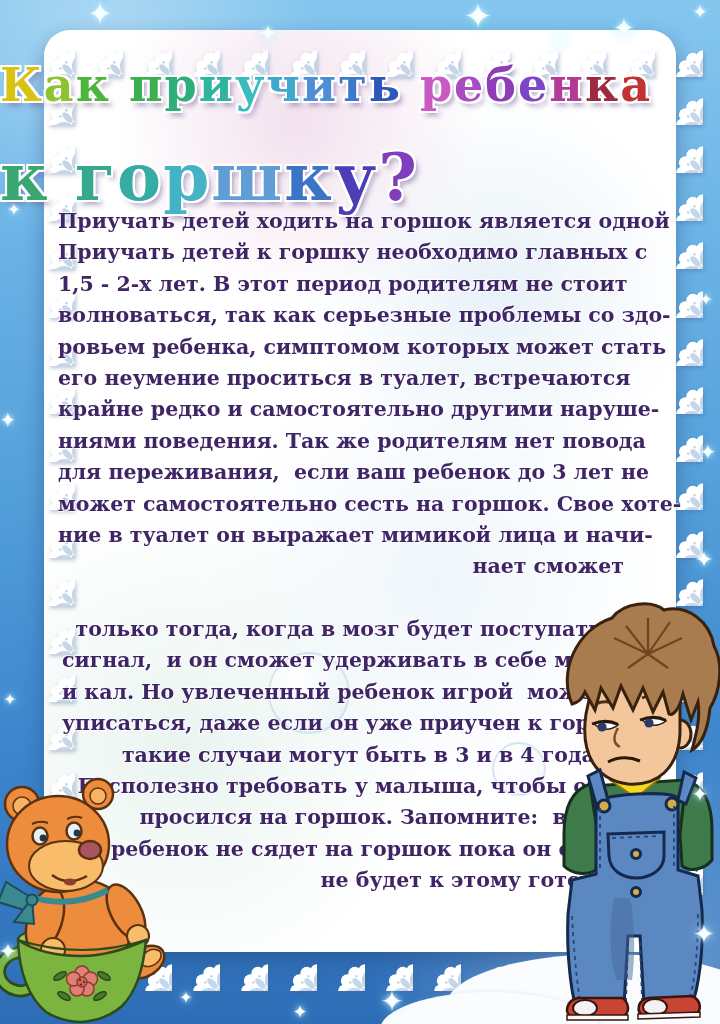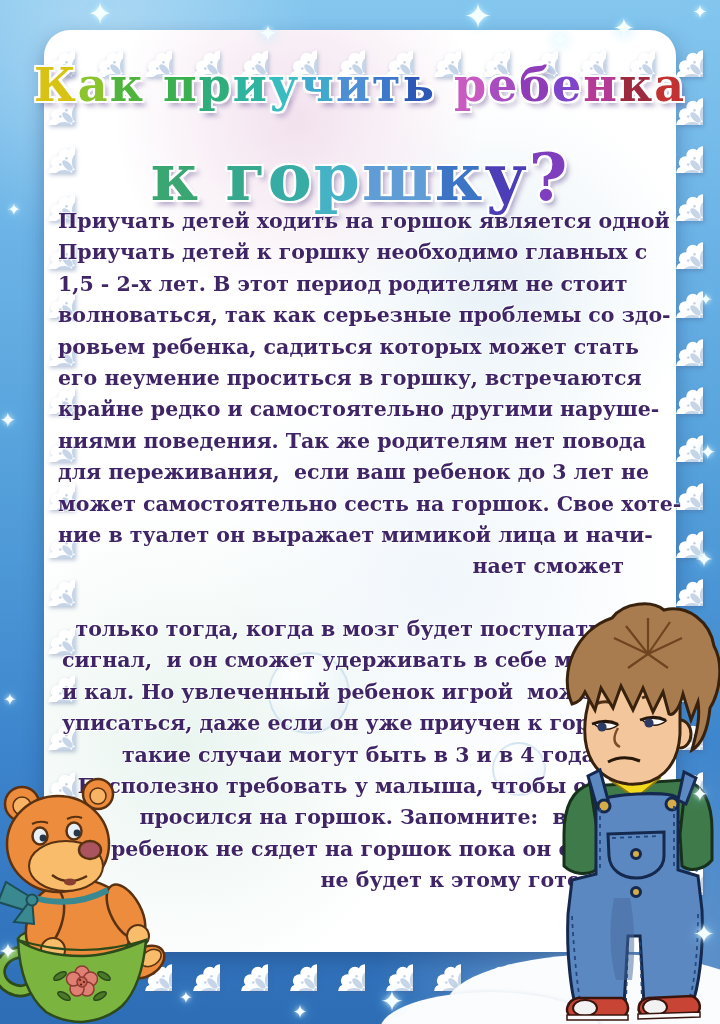--- a/index.html
+++ b/index.html
@@ -20,21 +20,21 @@
       radial-gradient(circle at 72% 28%, rgba(226,238,246,.8) 0%, rgba(226,238,246,0) 24%),
       radial-gradient(circle at 22% 78%, rgba(224,240,233,.7) 0%, rgba(224,240,233,0) 28%),
       radial-gradient(circle at 62% 60%, rgba(236,244,250,.8) 0%, rgba(236,244,250,0) 34%),
       #ffffff;
   }
   .bubble{position:absolute;border-radius:50%;
     border:2px solid rgba(172,204,228,.45);
     background:radial-gradient(circle at 32% 28%, rgba(255,255,255,.95) 0%, rgba(236,246,252,.25) 55%, rgba(196,220,238,.3) 100%);}
   #lace-layer{position:absolute;left:0;top:0;width:720px;height:1024px;pointer-events:none;}
   .med{position:absolute;width:58px;height:58px;filter:drop-shadow(1px 2px 2px rgba(70,100,150,.38));}
-  .title-line{position:absolute;width:100%;text-align:center;font-weight:bold;letter-spacing:2px;}
+  .title-line{position:absolute;width:100%;text-align:left;font-weight:bold;letter-spacing:2px;}
   #title-line-1{top:58px;font-size:46px;}
   #title-line-2{top:138px;font-size:66px;}
   .title-letter{white-space:pre;
     text-shadow:-2px -2px 0 #fff,2px -2px 0 #fff,-2px 2px 0 #fff,2px 2px 0 #fff,
                 -2px 0 0 #fff,2px 0 0 #fff,0 -2px 0 #fff,0 2px 0 #fff,
                 4px 5px 5px rgba(110,90,150,.5);}
   .body-block{position:absolute;text-align:right;font-weight:bold;}
   #body-block-1{left:58px;top:206px;width:566px;font-size:20.5px;line-height:31.4px;}
   #body-block-2{left:62px;top:614px;width:540px;font-size:20.5px;line-height:31.4px;}
   .text-line{white-space:pre;text-shadow:1px 1px 0 rgba(255,255,255,.85),-1px -1px 0 rgba(255,255,255,.7);}
@@ -297,22 +297,22 @@
     </div>
 
   <div class="title-line" id="title-line-1"><span class="title-letter" style="color: rgb(216, 194, 20);">К</span><span class="title-letter" style="color: rgb(140, 196, 46);">а</span><span class="title-letter" style="color: rgb(78, 180, 60);">к</span><span class="title-letter"> </span><span class="title-letter" style="color: rgb(60, 176, 80);">п</span><span class="title-letter" style="color: rgb(47, 174, 124);">р</span><span class="title-letter" style="color: rgb(47, 180, 160);">и</span><span class="title-letter" style="color: rgb(56, 188, 192);">у</span><span class="title-letter" style="color: rgb(63, 169, 205);">ч</span><span class="title-letter" style="color: rgb(78, 142, 212);">и</span><span class="title-letter" style="color: rgb(62, 120, 202);">т</span><span class="title-letter" style="color: rgb(46, 88, 184);">ь</span><span class="title-letter"> </span><span class="title-letter" style="color: rgb(200, 90, 194);">р</span><span class="title-letter" style="color: rgb(168, 76, 194);">е</span><span class="title-letter" style="color: rgb(142, 60, 184);">б</span><span class="title-letter" style="color: rgb(126, 68, 202);">е</span><span class="title-letter" style="color: rgb(180, 58, 150);">н</span><span class="title-letter" style="color: rgb(158, 42, 64);">к</span><span class="title-letter" style="color: rgb(194, 50, 50);">а</span></div>
   <div class="title-line" id="title-line-2"><span class="title-letter" style="color: rgb(58, 166, 114);">к</span><span class="title-letter"> </span><span class="title-letter" style="color: rgb(54, 168, 142);">г</span><span class="title-letter" style="color: rgb(54, 172, 164);">о</span><span class="title-letter" style="color: rgb(70, 178, 198);">р</span><span class="title-letter" style="color: rgb(96, 156, 214);">ш</span><span class="title-letter" style="color: rgb(60, 116, 198);">к</span><span class="title-letter" style="color: rgb(76, 62, 182);">у</span><span class="title-letter" style="color: rgb(126, 62, 190);">?</span></div>
 
   <div class="body-block" id="body-block-1" style="color: rgb(63, 37, 102);">
       <div class="text-line">Приучать детей ходить на горшок является одной</div>
       <div class="text-line">Приучать детей к горшку необходимо главных с</div>
       <div class="text-line">1,5 - 2-х лет. В этот период родителям не стоит</div>
       <div class="text-line">волноваться, так как серьезные проблемы со здо-</div>
-      <div class="text-line">ровьем ребенка, садиться которых может стать</div>
-      <div class="text-line">его неумение проситься в горшку, встречаются</div>
+      <div class="text-line">ровьем ребенка, симптомом которых может стать</div>
+      <div class="text-line">его неумение проситься в туалет, встречаются</div>
       <div class="text-line">крайне редко и самостоятельно другими наруше-</div>
       <div class="text-line">ниями поведения. Так же родителям нет повода</div>
       <div class="text-line">для переживания,  если ваш ребенок до 3 лет не</div>
       <div class="text-line">может самостоятельно сесть на горшок. Свое хоте-</div>
       <div class="text-line">ние в туалет он выражает мимикой лица и начи-</div>
       <div class="text-line">нает сможет</div>
     </div>
   <div class="body-block" id="body-block-2" style="color: rgb(63, 37, 102);">
       <div class="text-line">только тогда, когда в мозг будет поступать</div>
       <div class="text-line">сигнал,  и он сможет удерживать в себе мочу</div>

